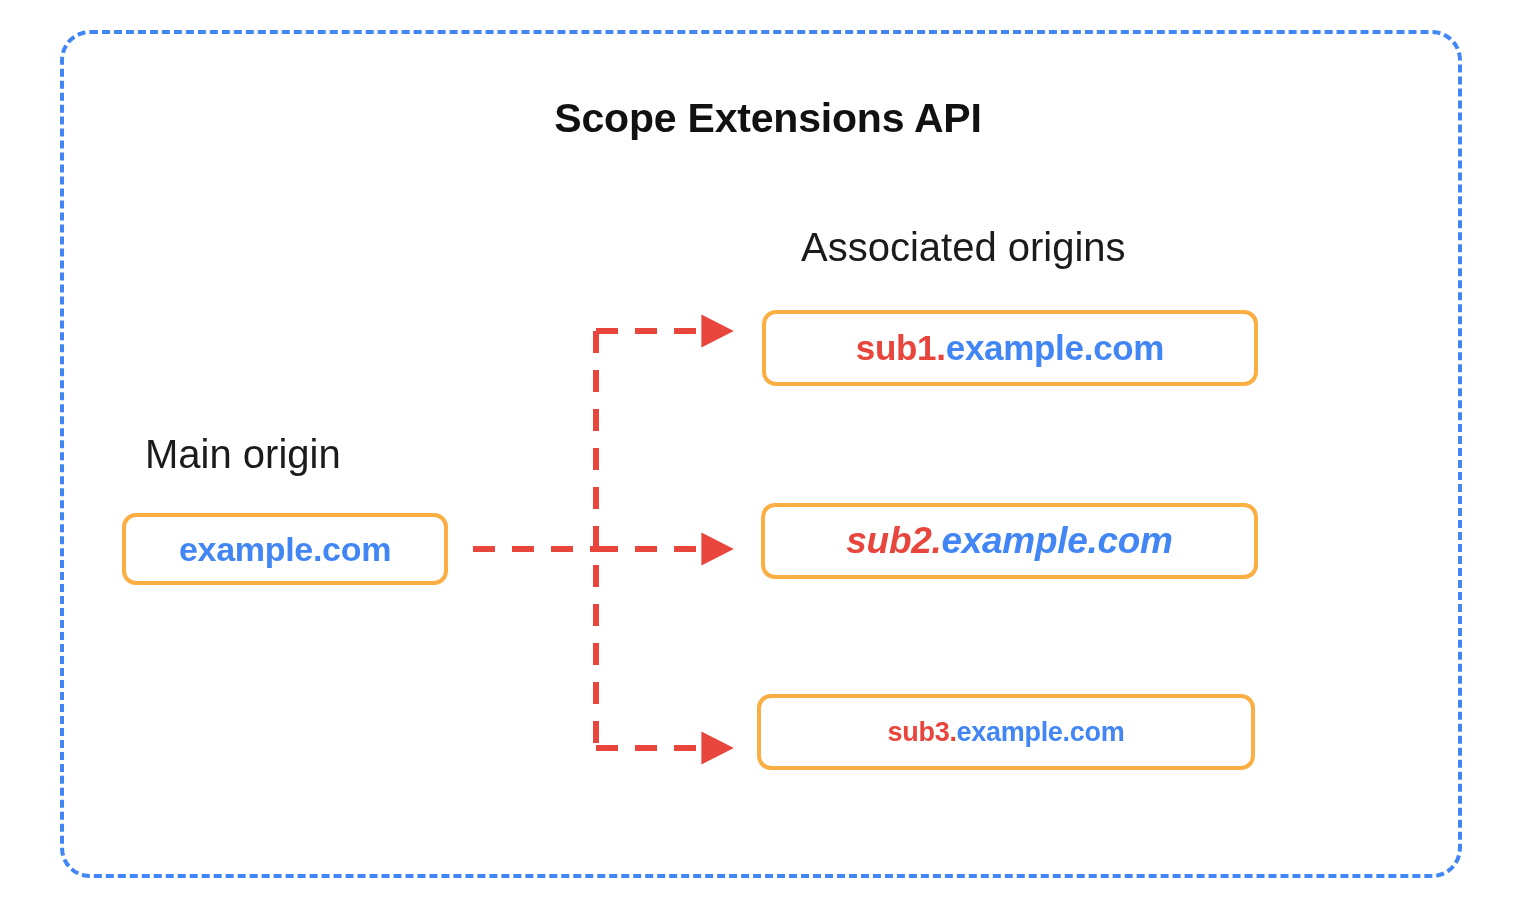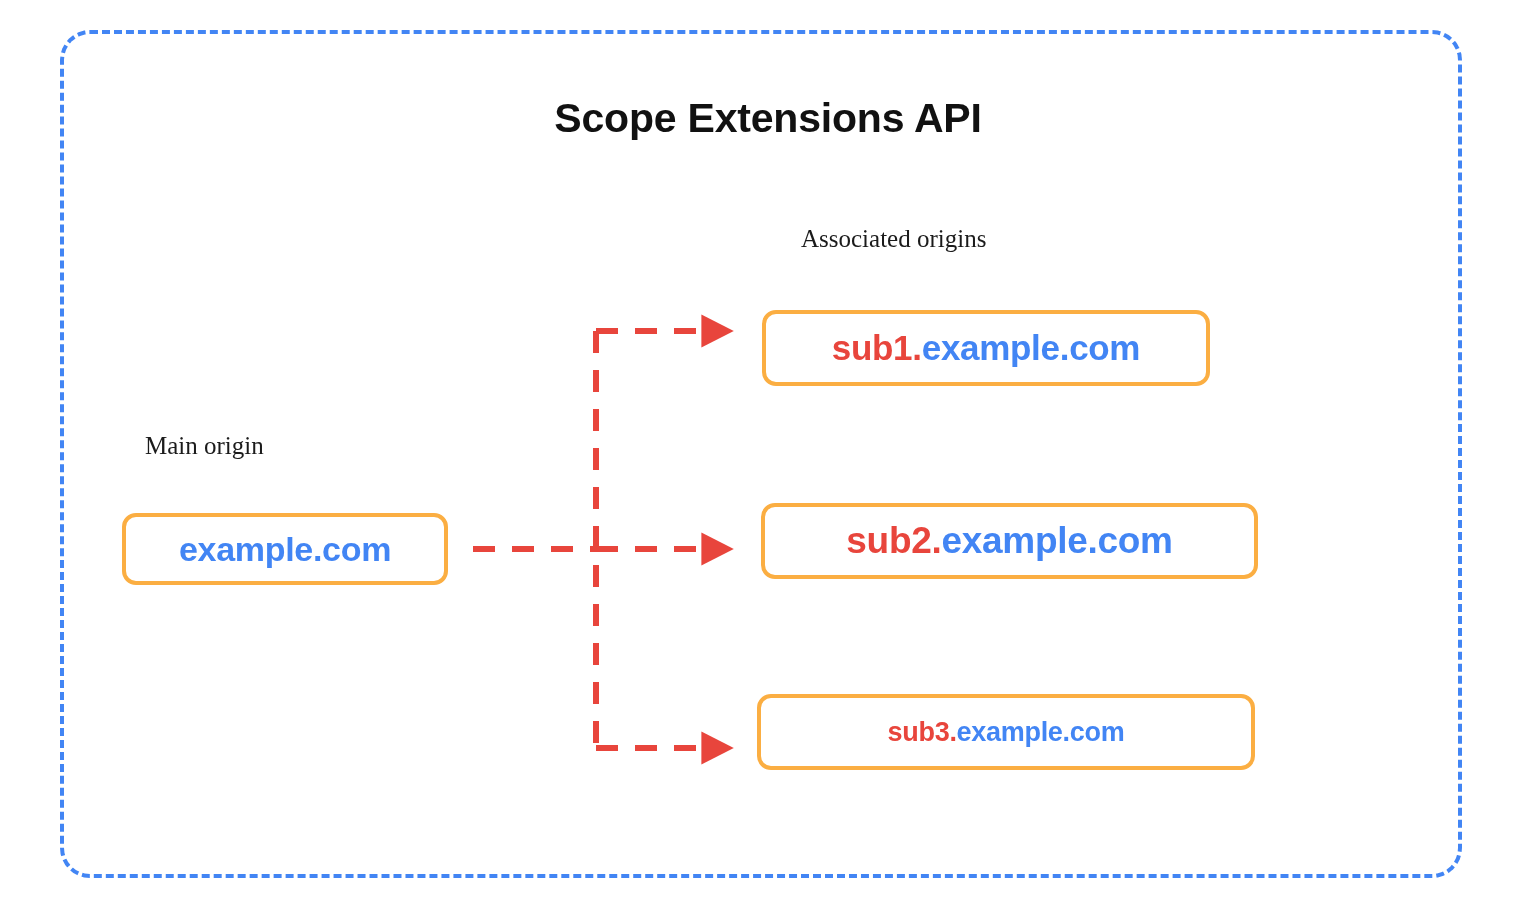--- a/index.html
+++ b/index.html
@@ -45,25 +45,24 @@
     font-size: 41px;
     font-weight: bold;
     color: #111111;
     letter-spacing: -0.2px;
     white-space: nowrap;
   }
 
   
   .section-label {
     position: absolute;
-    font-size: 25px;
+    font-size: 40px;
     font-weight: 400;
     color: #1b1b1b;
     white-space: nowrap;
-    font-family: Liberation Serif, serif;
   }
   .label-associated {
     left: 801px;
     top: 225px;
   }
   .label-main {
     left: 145px;
     top: 432px;
   }
 
@@ -90,30 +89,31 @@
     left: 122px;
     top: 513px;
     width: 326px;
     height: 72px;
   }
   .box-main .origin-text { font-size: 34px; }
 
   .box-sub1 {
     left: 762px;
     top: 310px;
-    width: 448px;
+    width: 496px;
     height: 76px;
   }
   .box-sub1 .origin-text { font-size: 35px; }
 
   .box-sub2 {
     left: 761px;
     top: 503px;
     width: 497px;
     height: 76px;
+    font-style: italic;
   }
   .box-sub2 .origin-text { font-size: 37px; }
 
   .box-sub3 {
     left: 757px;
     top: 694px;
     width: 498px;
     height: 76px;
   }
   .box-sub3 .origin-text { font-size: 27px; }

